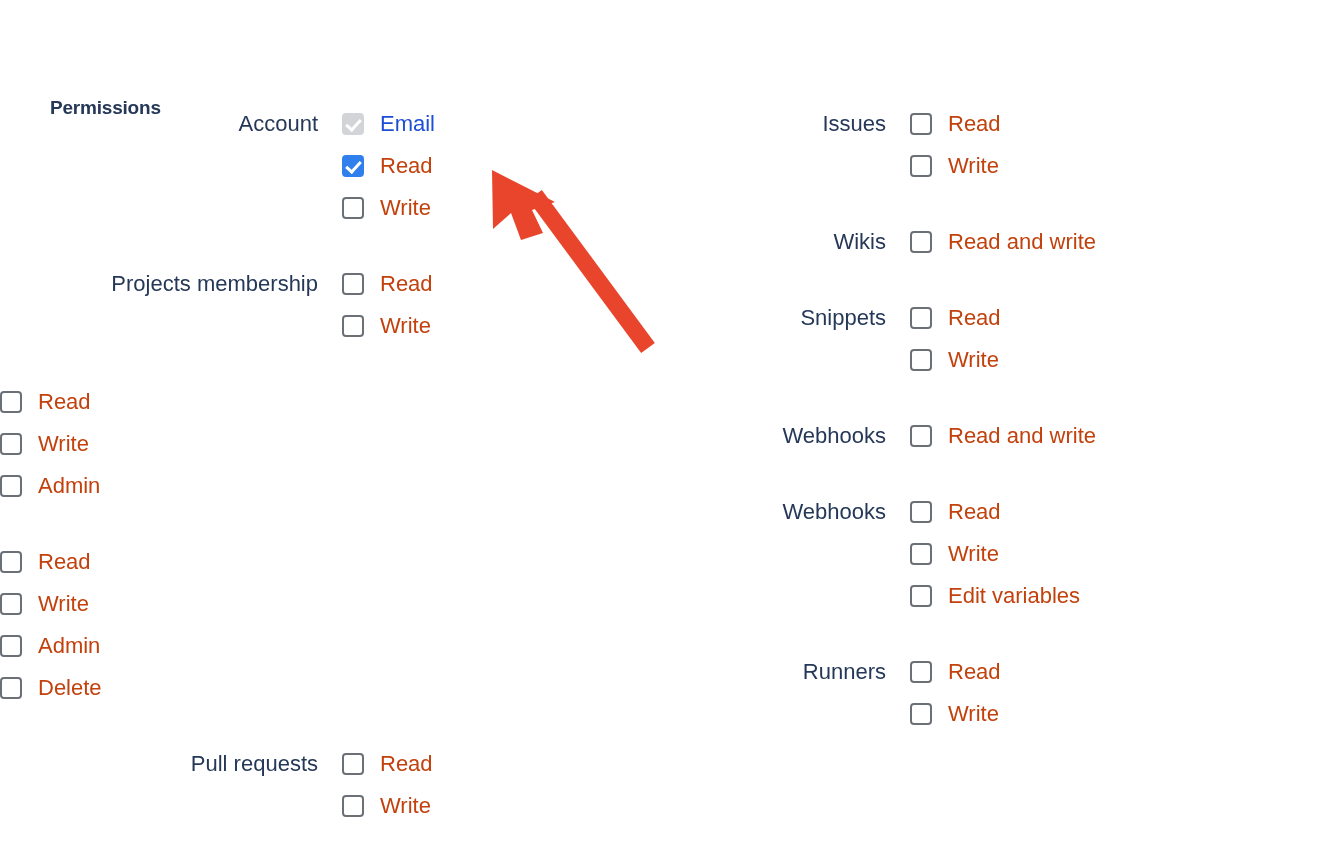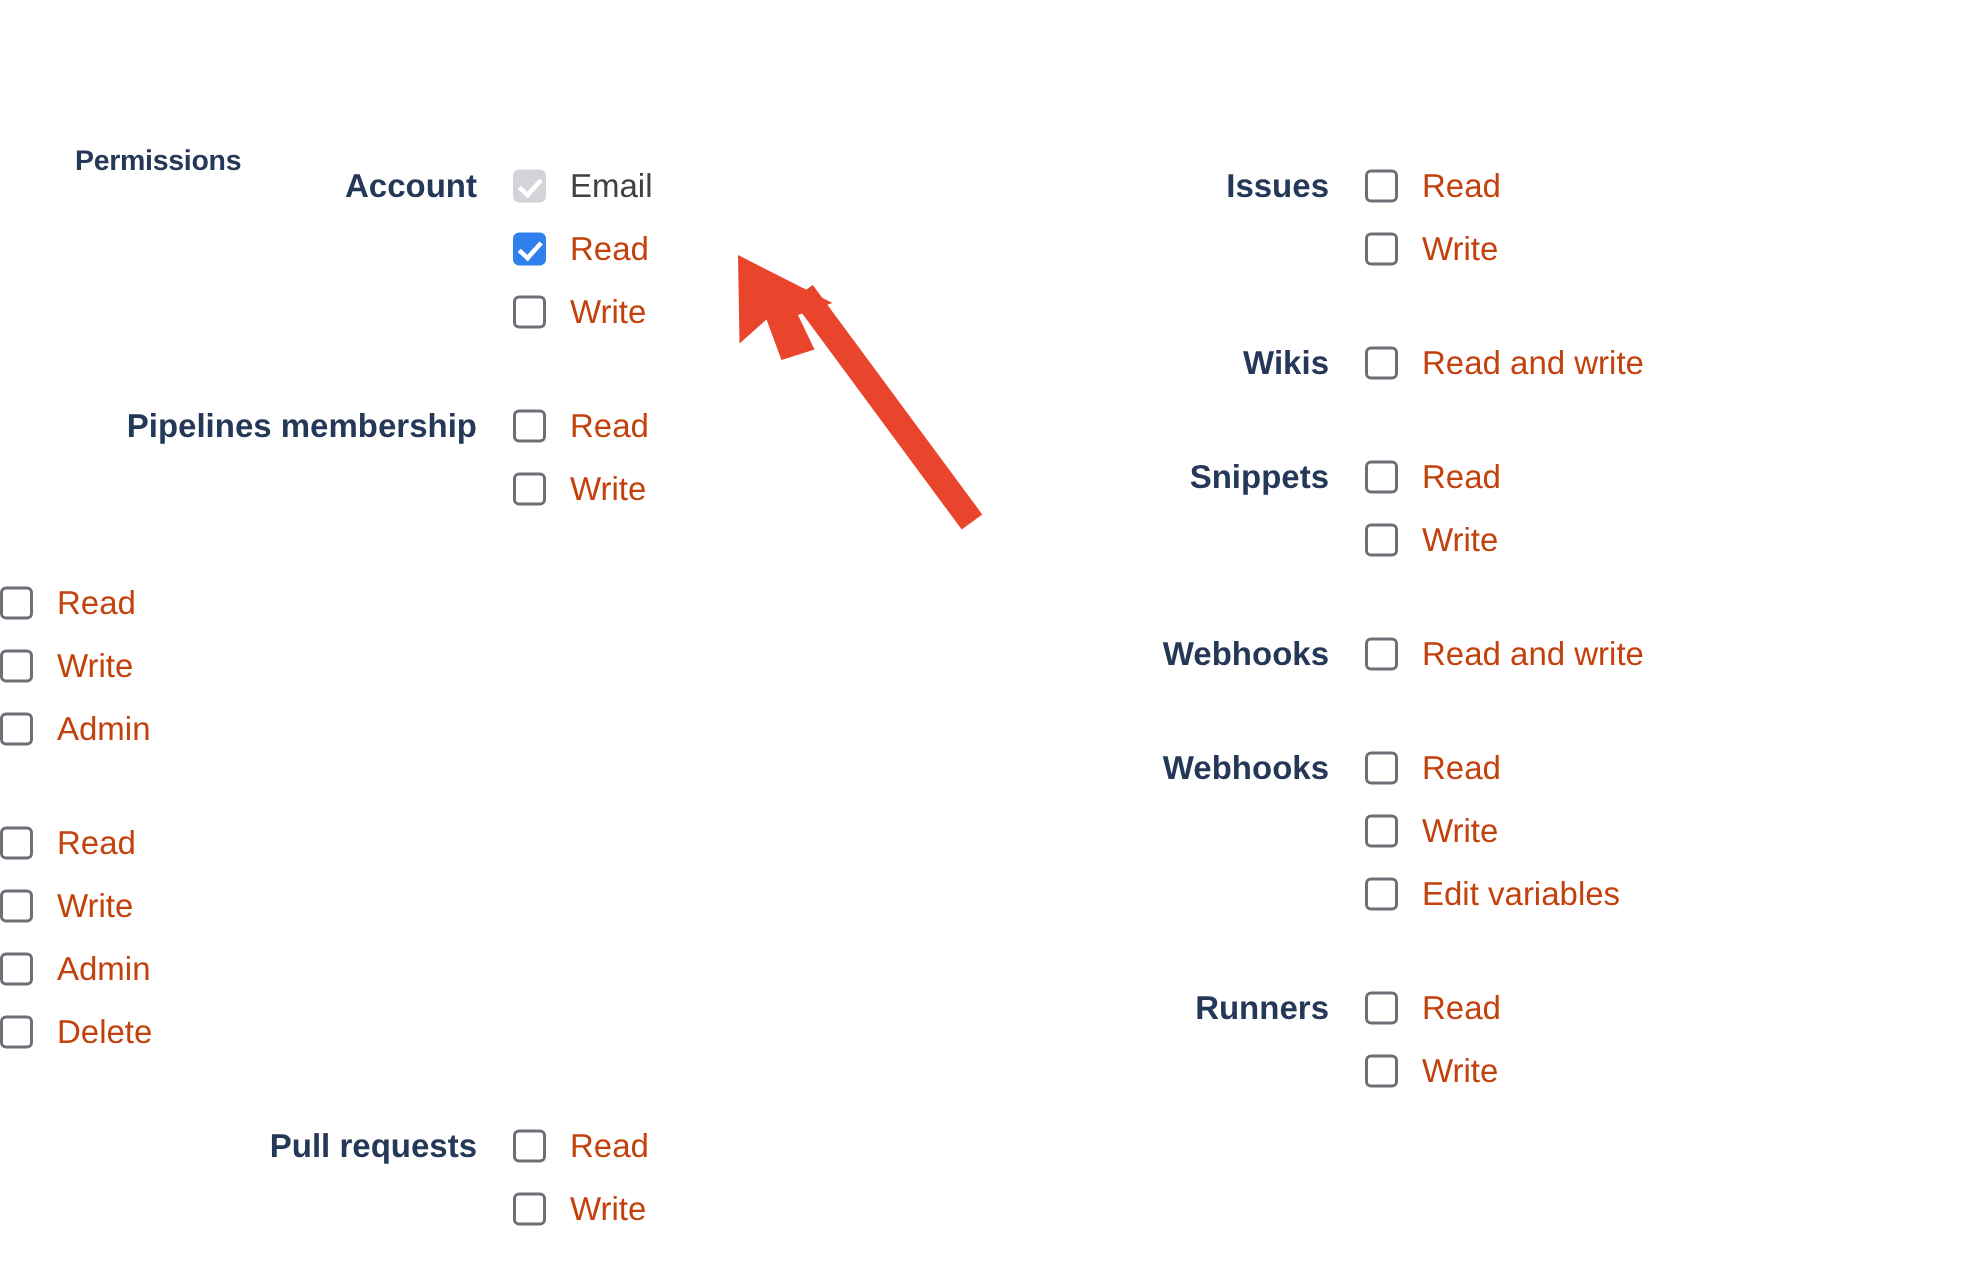--- a/index.html
+++ b/index.html
@@ -43,21 +43,21 @@
 
   .perm-group {
     display: flex;
     align-items: flex-start;
   }
   
   .perm-group + .perm-group { margin-top: 34px; }
 
   .group-label {
     font-size: 22px;
-    font-weight: bold;
+    font-weight: normal;
     color: #253858;
     text-align: right;
     line-height: 42px;
     flex: 0 0 auto;
     padding-right: 24px;
     box-sizing: border-box;
   }
   .left .group-label  { width: 342px; }
   .right .group-label { width: 270px; }
 
@@ -106,21 +106,21 @@
   }
 
   .option-label {
     font-size: 22px;
     color: #c2410c;
     margin-left: 16px;
     white-space: nowrap;
     line-height: 24px;
     cursor: pointer;
   }
-  .option-label.dim { color: #404040; }
+  .option-label.dim { color: #1d4ed8; }
 
   #pointer-arrow {
     position: absolute;
     left: 480px;
     top: 150px;
     width: 190px;
     height: 210px;
     pointer-events: none;
   }
 </style>
@@ -142,21 +142,21 @@
             <span class="cbox checked"></span>
             <span class="option-label">Read</span>
           </div>
           <div class="option-row">
             <span class="cbox"></span>
             <span class="option-label">Write</span>
           </div>
         </div>
       </div>
       <div class="perm-group">
-        <div class="group-label">Pipelines membership</div>
+        <div class="group-label">Projects membership</div>
         <div class="group-options">
           <div class="option-row">
             <span class="cbox"></span>
             <span class="option-label">Read</span>
           </div>
           <div class="option-row">
             <span class="cbox"></span>
             <span class="option-label">Write</span>
           </div>
         </div>

